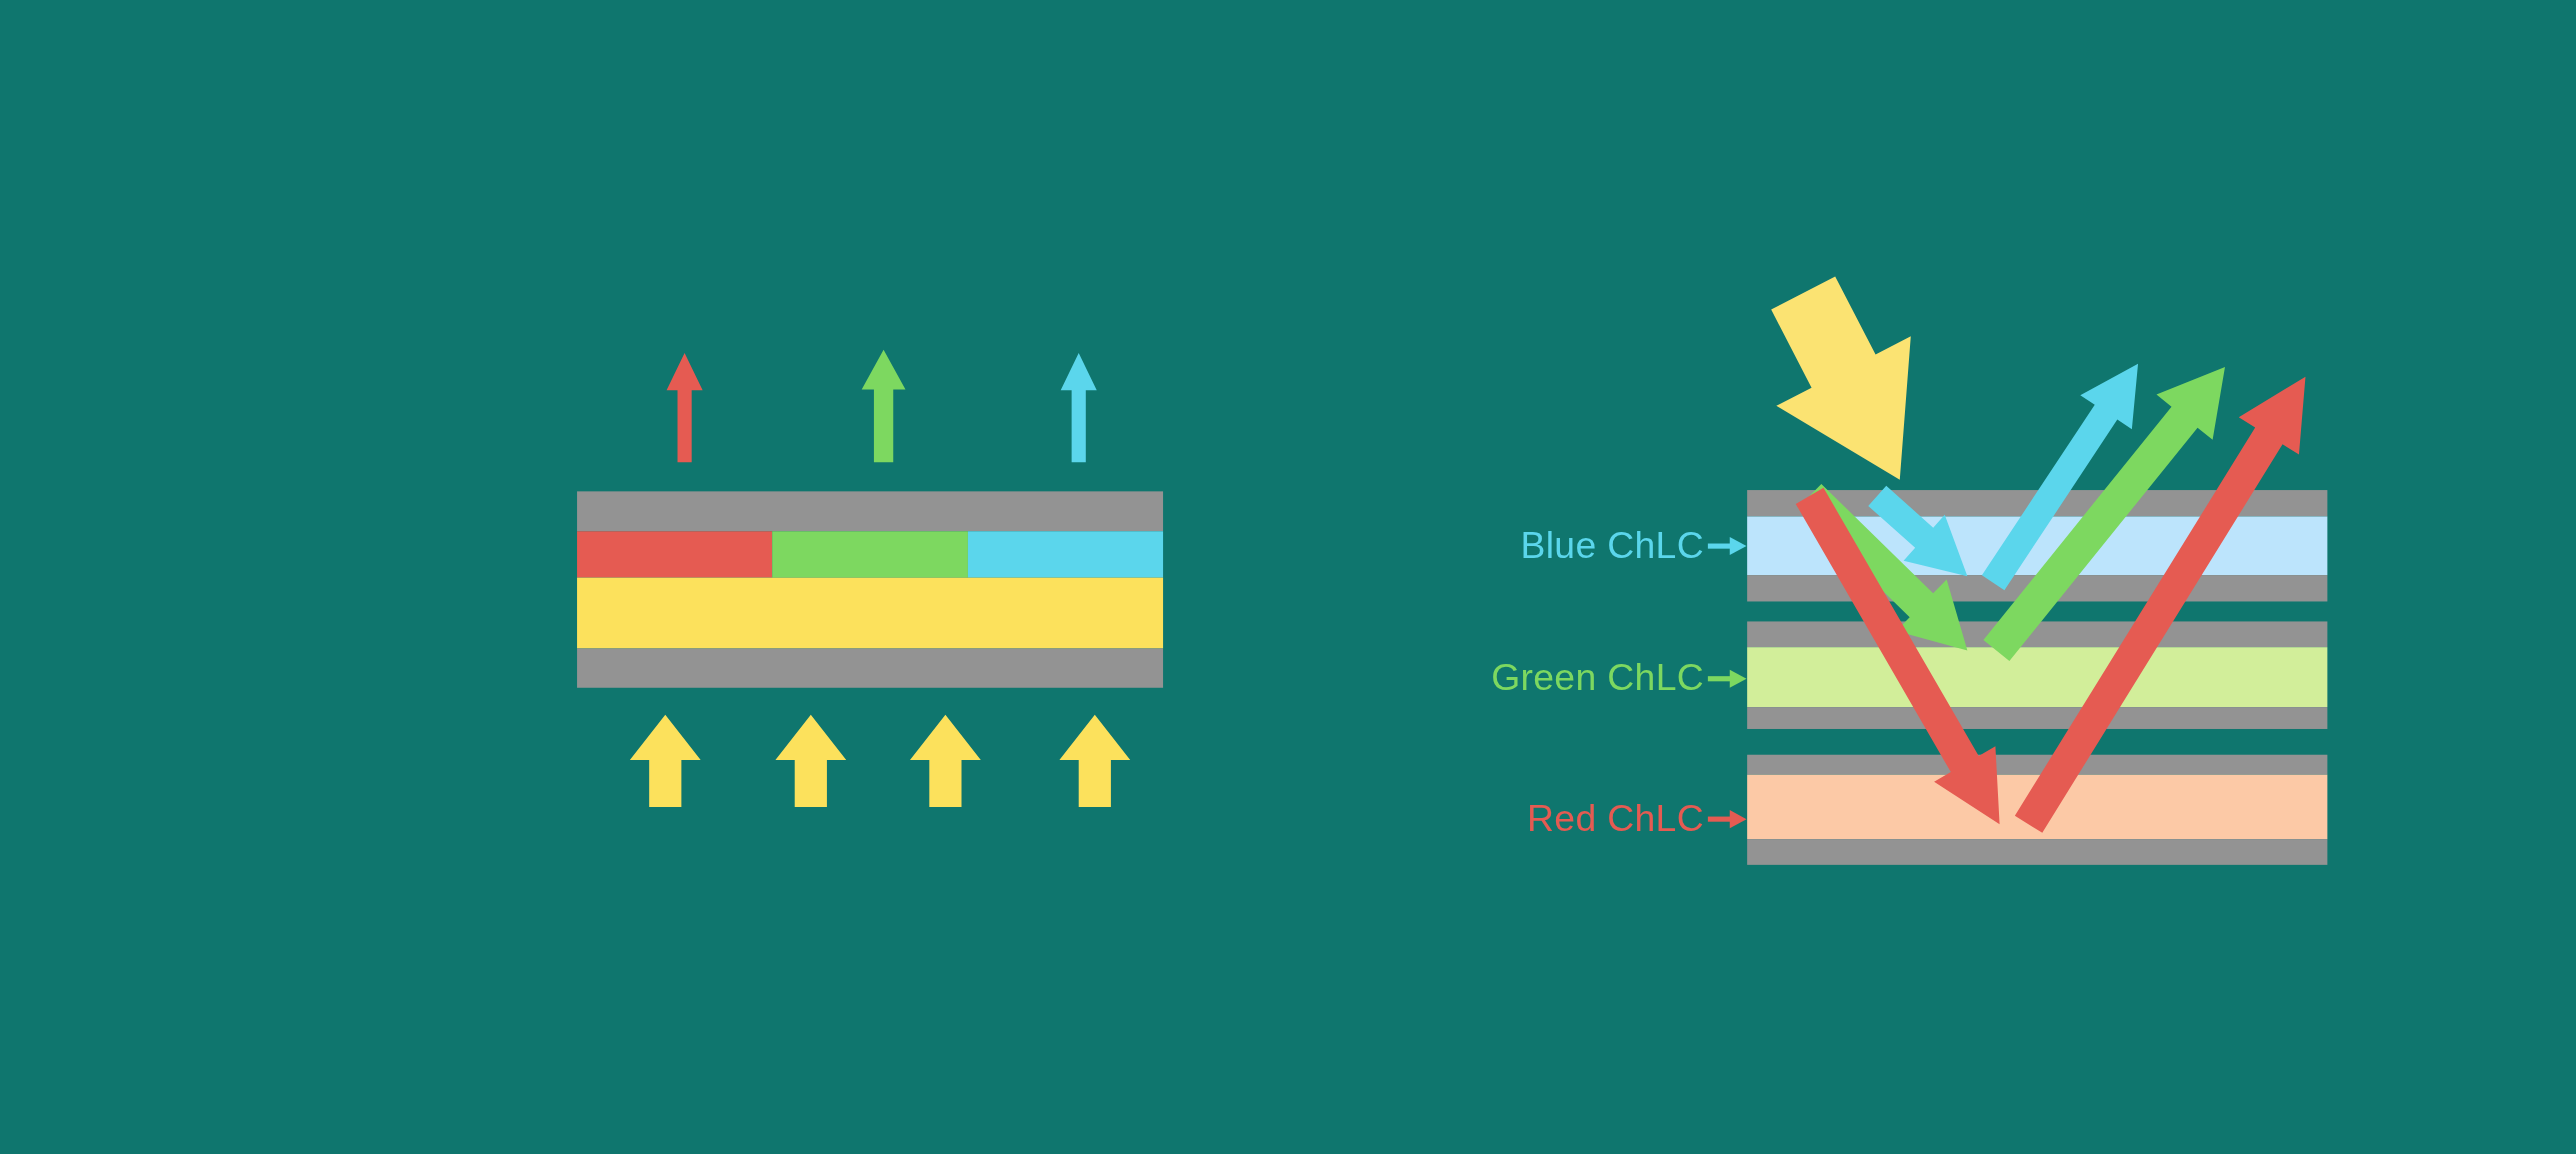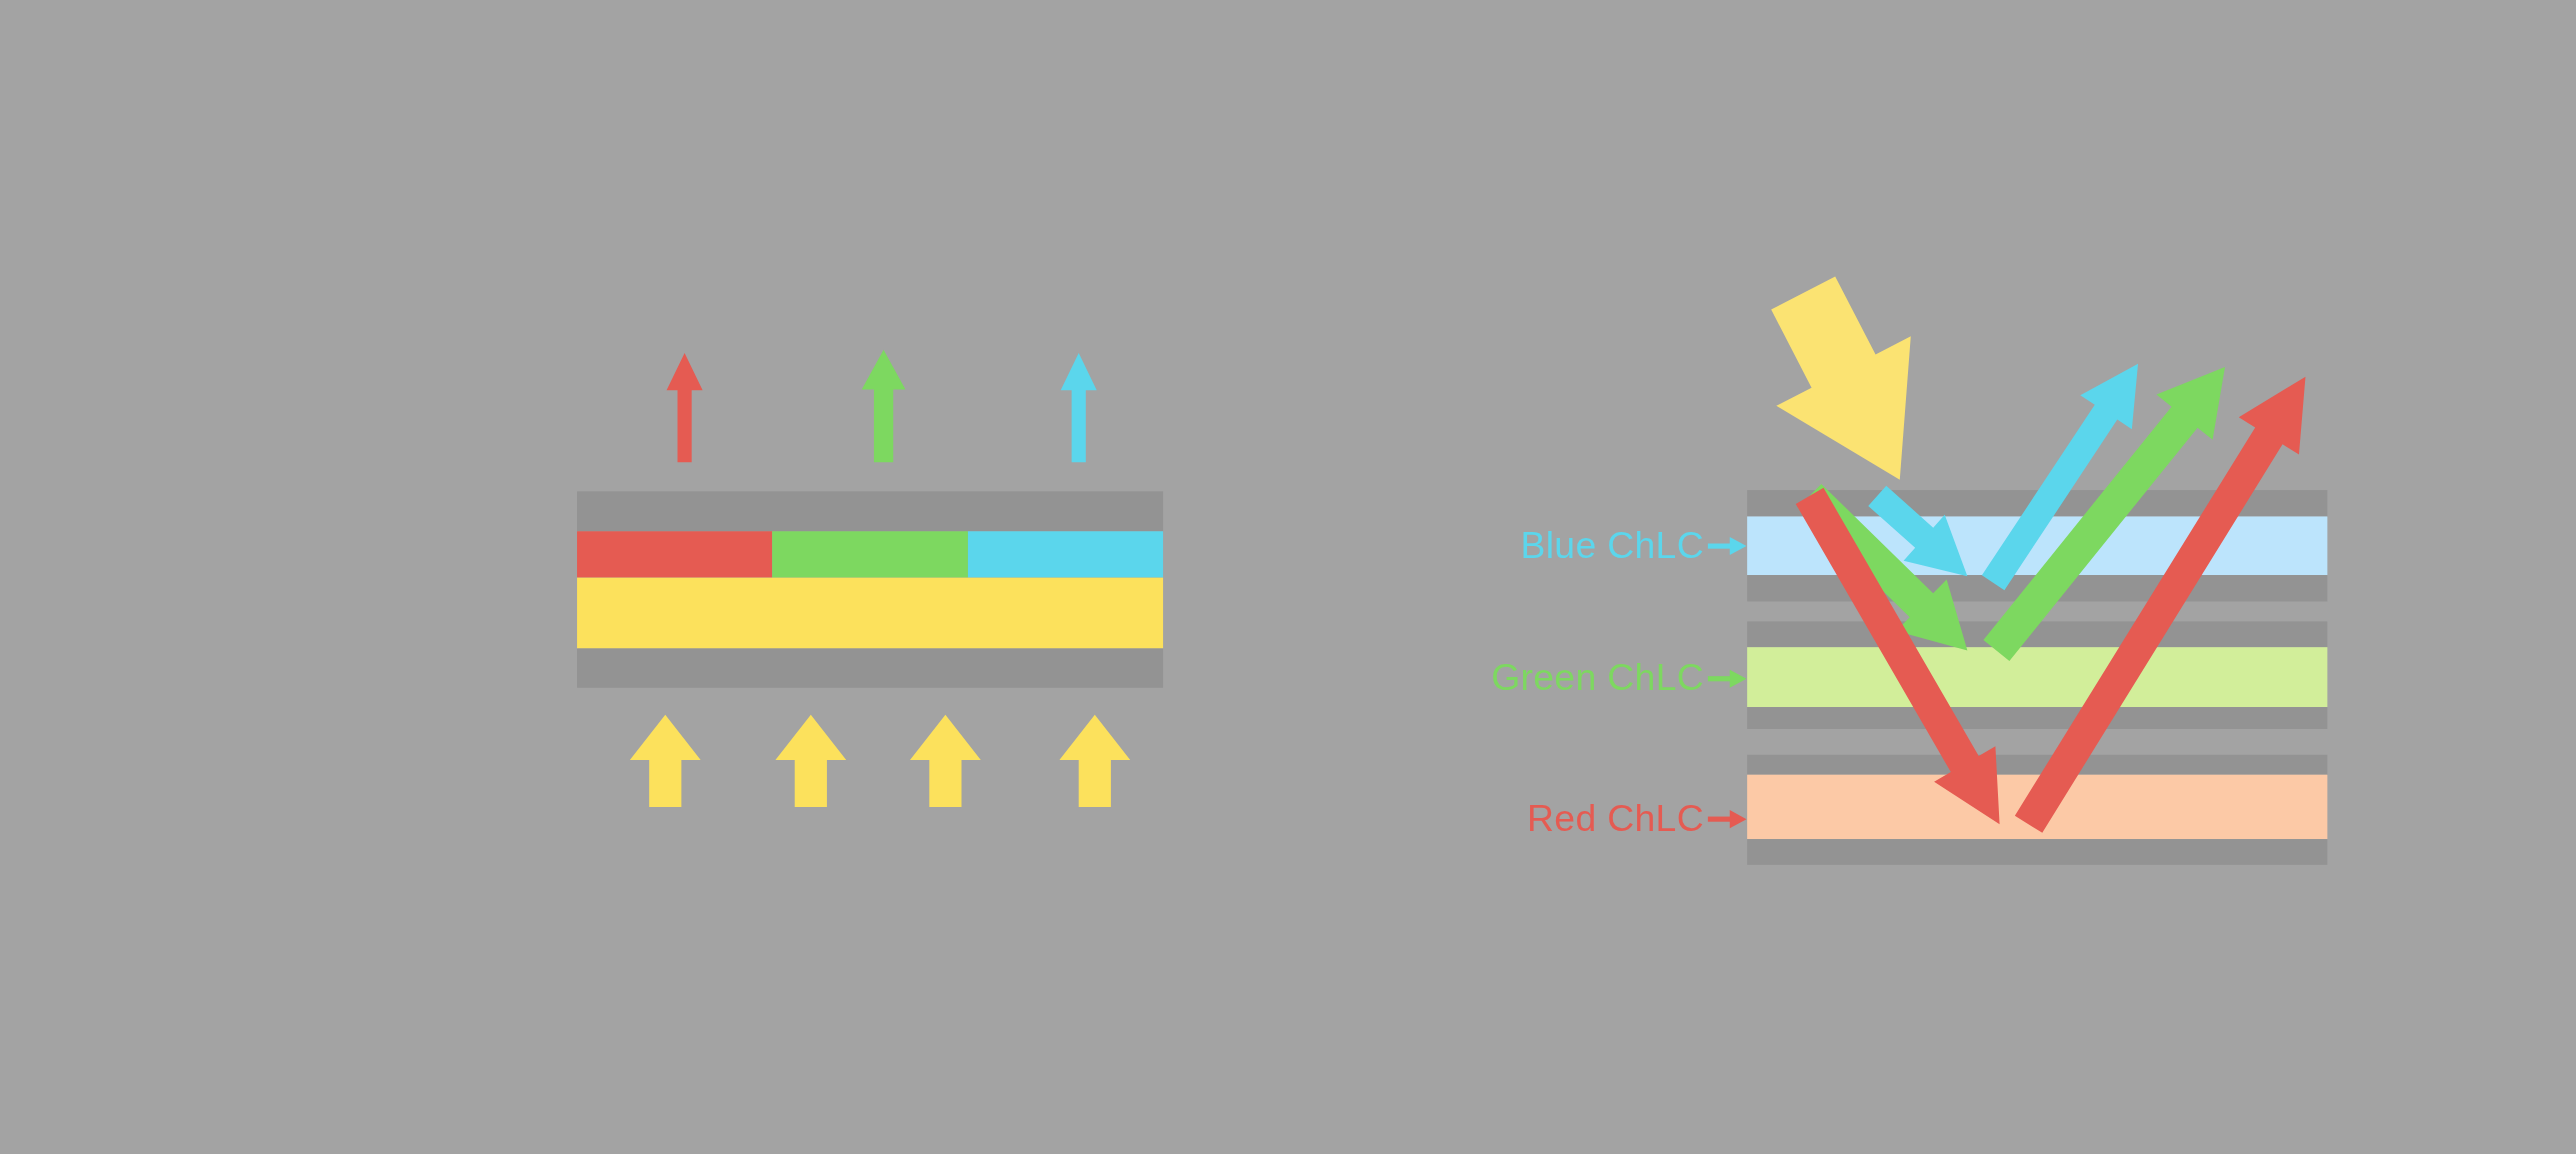--- a/index.html
+++ b/index.html
@@ -1,17 +1,17 @@
 <!DOCTYPE html>
 <html style="font-size:10.3px"><head>
 <meta charset="utf-8">
 <style>
   html,body{margin:0;padding:0;background:#ffffff;}
   body{width:2576px;height:1154px;font-family:"Liberation Sans",sans-serif;overflow:hidden;}
-  #stage{position:relative;width:2576px;height:1154px;background:#a3a3a3;}
+  #stage{position:relative;width:2576px;height:1154px;background:#0f766e;}
   #scene{position:absolute;left:0;top:0;width:2576px;height:1154px;}
   .lbl{font-family:"Liberation Sans",sans-serif;font-size:58px;letter-spacing:0.5px;}
 </style>
 </head>
 <body>
 
 <div id="stage">
   <svg id="scene" viewBox="0 0 4000 1792" xmlns="http://www.w3.org/2000/svg">
       <polygon points="1063.0,548.0 1091.0,606.0 1074.0,606.0 1074.0,718.0 1052.0,718.0 1052.0,606.0 1035.0,606.0" fill="#E55B52"></polygon>
       <polygon points="1372.0,543.0 1406.0,605.0 1387.0,605.0 1387.0,718.0 1357.0,718.0 1357.0,605.0 1338.0,605.0" fill="#7DD860"></polygon>

